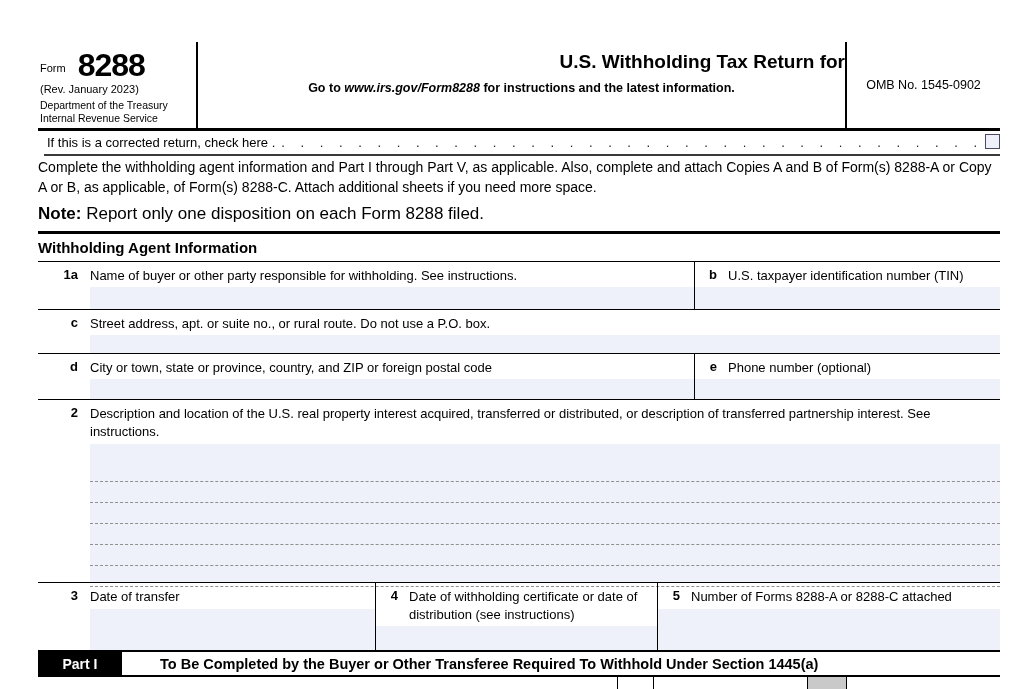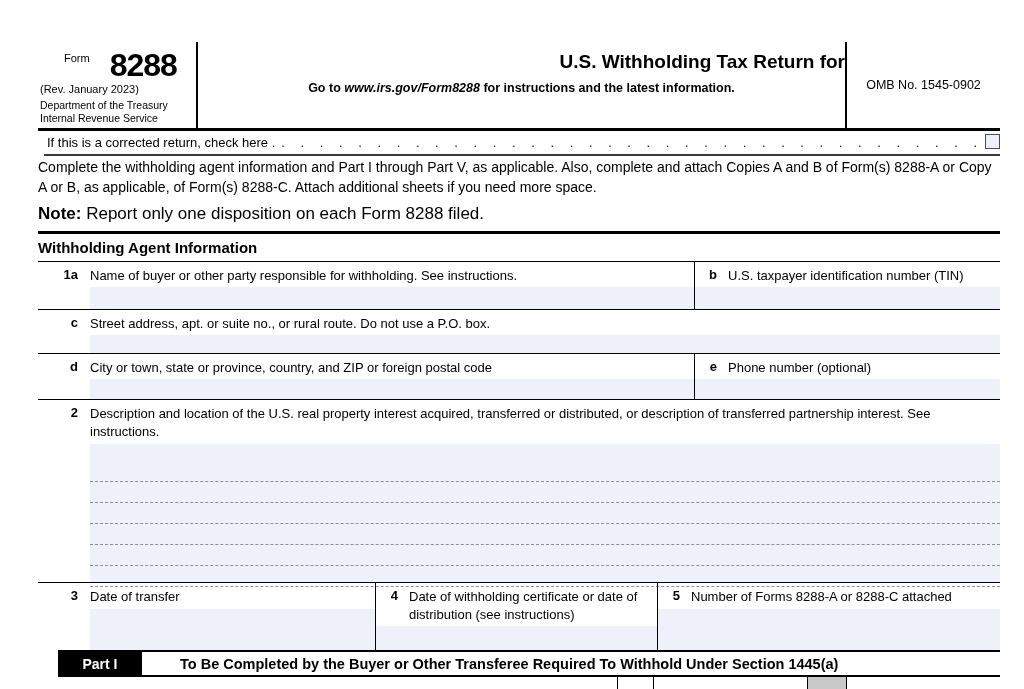--- a/index.html
+++ b/index.html
@@ -7,21 +7,21 @@
   body { font-family: "Liberation Sans", "DejaVu Sans", sans-serif; color: #000; }
   #page {
     position: relative; width: 1024px; height: 689px; background: #fff;
     overflow: hidden;
   }
   #content { position: absolute; left: 38px; top: 42px; width: 962px; }
 
   
   .hdr { display: flex; border-bottom: 3px solid #000; min-height: 89px; }
   .hdr-left { width: 160px; border-right: 2px solid #000; padding: 10px 4px 3px 2px; }
-  .form-line { display: flex; gap: 20px; margin-left: 24px; }
+  .form-line { display: flex; align-items: flex-end; gap: 12px; }
   .form-word { font-size: 11px; padding-bottom: 5px; }
   .form-number { font-size: 32px; font-weight: bold; letter-spacing: -1px; line-height: 0.85; }
   .rev-line { font-size: 11px; margin-top: 4px; }
   .agency { font-size: 10.5px; line-height: 1.2; margin-top: 4px; }
   .hdr-center { flex: 1; border-right: 2px solid #000; text-align: center; padding-top: 7px; }
   .main-title { font-size: 19px; font-weight: bold; line-height: 1.32; text-align: right; }
   .goto-line { font-size: 12.5px; font-weight: bold; margin-top: 7px; }
   .goto-link { font-style: italic; }
   .hdr-right { width: 153px; display: flex; align-items: center; justify-content: center; font-size: 12.5px; }
 
@@ -69,21 +69,21 @@
   .row345 { display: flex; height: 67px; }
   .c3 { width: 338px; border-right: 1px solid #000; display: flex; flex-direction: column; }
   .c4 { width: 282px; border-right: 1px solid #000; display: flex; flex-direction: column; }
   .c5 { flex: 1; display: flex; flex-direction: column; }
   .fill-input { flex: 1; background: #eef0fa; }
   .c3 .fill-input { margin-left: 52px; margin-top: 3px; }
   .c4 .fill-input, .c5 .fill-input { margin-top: 3px; }
 
   
   .part-bar { border-top: 2.5px solid #000; border-bottom: 2.5px solid #000;
-              height: 27px; display: flex; align-items: stretch; margin-left: 20px; }
+              height: 27px; display: flex; align-items: stretch; }
   .part-badge { width: 84px; background: #000; color: #fff; font-weight: bold; font-size: 14px;
                 display: flex; align-items: center; justify-content: center; }
   .part-title { font-weight: bold; font-size: 14.5px; display: flex; align-items: center;
                 margin-left: 38px; white-space: nowrap; }
 
   
   .stub { position: relative; height: 12px; }
   .vline { position: absolute; top: 0; bottom: 0; width: 1px; background: #000; }
   .shaded-cell { position: absolute; top: 0; bottom: -1px; left: 769px; width: 40px;
                  background: #c9c9c9; border-left: 1px solid #000; border-right: 1px solid #000; }

